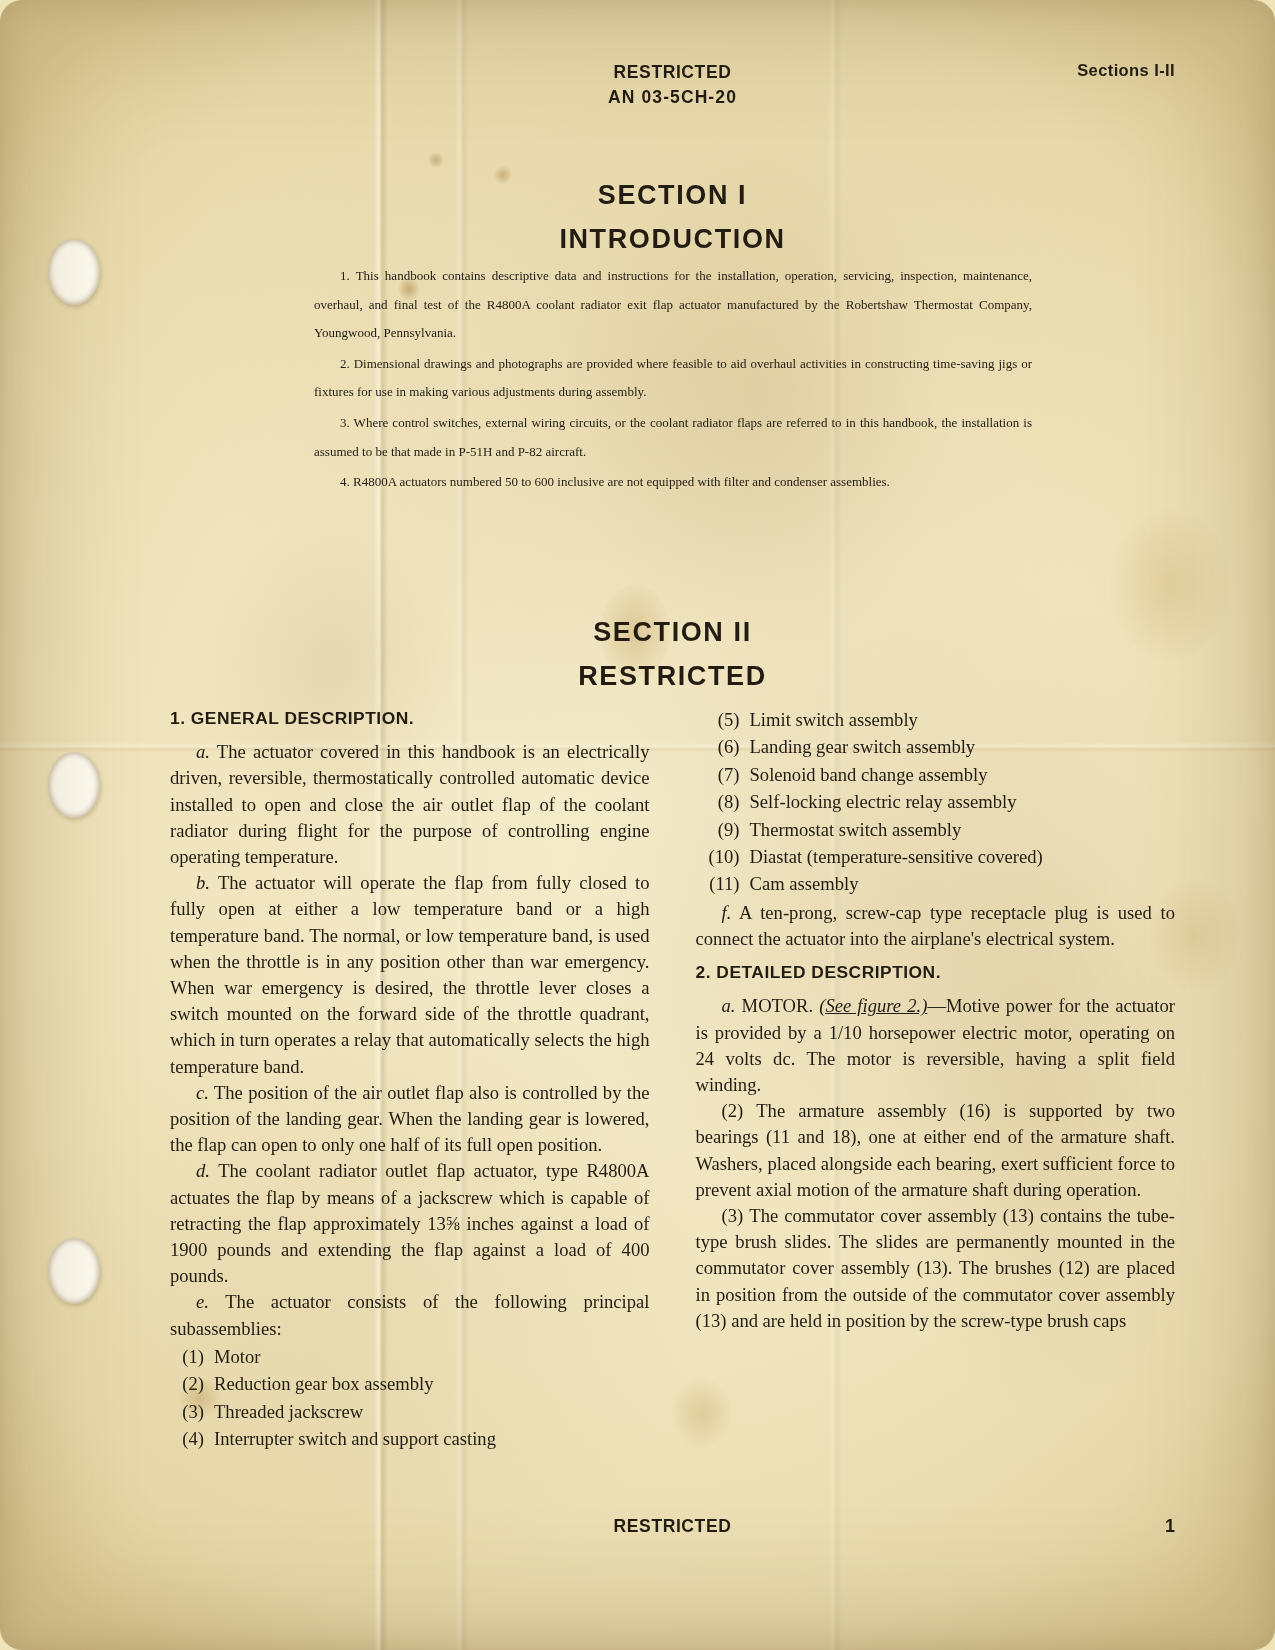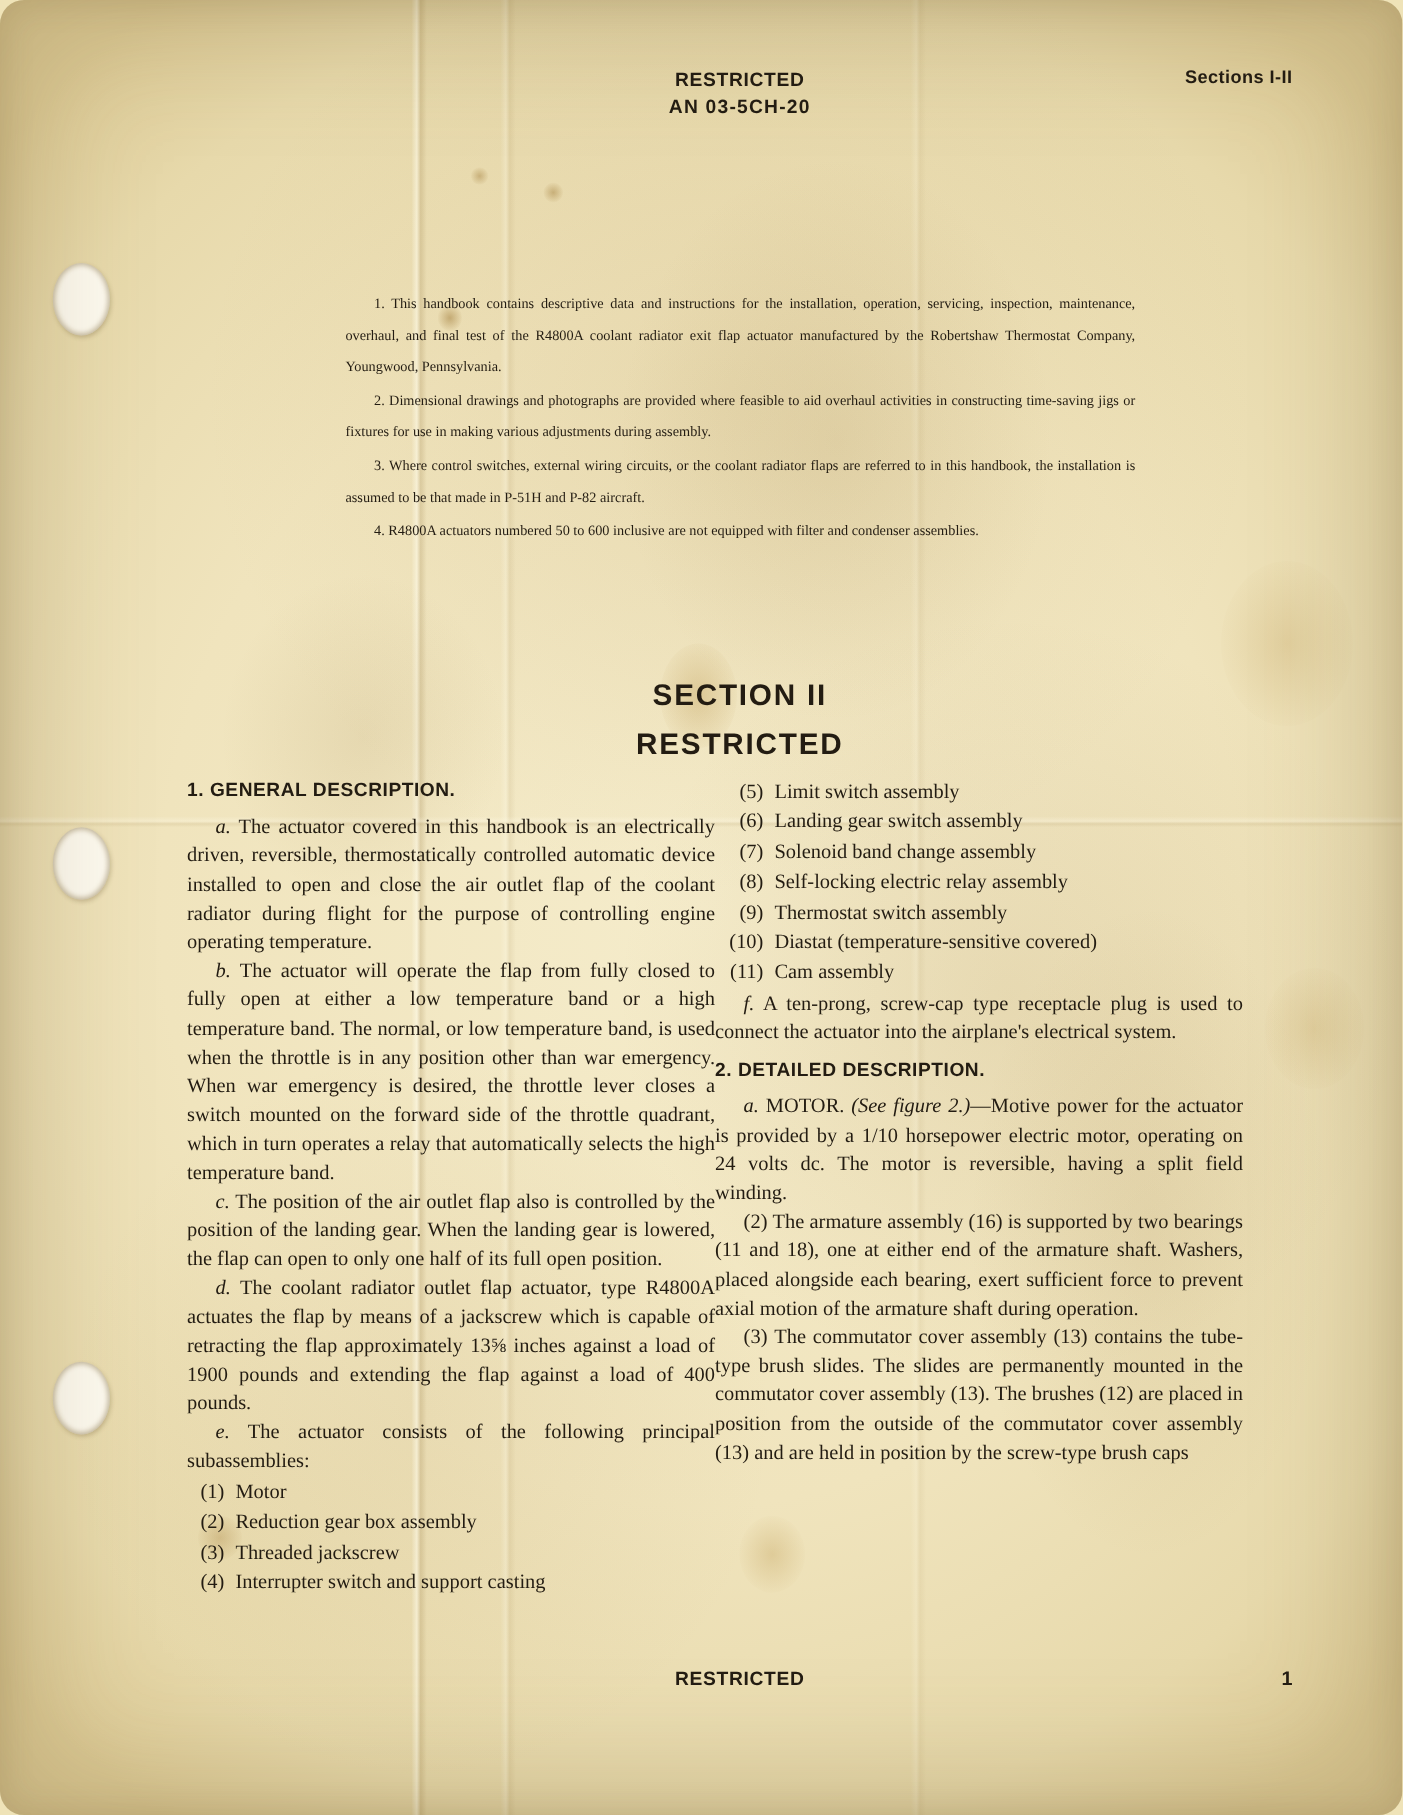--- a/index.html
+++ b/index.html
@@ -110,32 +110,32 @@
     position: absolute; top: 262px; left: 144px; width: 718px;
     font-size: 13px; line-height: 28.6px; text-align: justify;
   }
   #sec1-body p { text-indent: 26px; margin-bottom: 2px; }
 
   #sec2 { position: absolute; top: 610px; left: 0; width: 1005px; }
 
   
   #cols {
     position: absolute; top: 705px; left: 0; width: 1005px;
-    display: flex; 
+    display: flex; gap: 46px;
   }
   .col { width: 480px; font-size: 18.6px; line-height: 26.2px; text-align: justify; }
 
   .subhead {
     font-family: "Liberation Sans", sans-serif;
     font-weight: bold; font-size: 17.4px; letter-spacing: .5px;
     margin-bottom: 8px; text-align: left;
   }
   .para { text-indent: 26px; }
   .lett { font-style: italic; font-weight: normal; }
-  .itl { font-style: italic; }
+  .itl { font-style: italic; text-decoration: underline; }
 
   ol.sublist { list-style: none; margin: 1px 0 2px 0; }
   ol.sublist li {
     display: flex;
     text-align: left;
     line-height: 27.4px;
   }
   ol.sublist li .n {
     width: 54px; text-align: right; padding-right: 10px; flex: none;
   }
@@ -193,20 +193,24 @@
   <div id="content">
 
     <div class="hdr">
       <div class="hdr-center">
         <div class="l1">RESTRICTED</div>
         <div class="l2">AN 03-5CH-20</div>
       </div>
       <div class="hdr-right">Sections I-II</div>
     </div>
 
+    <div id="sec1" class="sec-head">
+      <div class="num">SECTION I</div>
+      <div class="name">INTRODUCTION</div>
+    </div>
 
     <div id="sec1-body">
       <p>1. This handbook contains descriptive data and instructions for the installation, operation, servicing, inspection, maintenance, overhaul, and final test of the R4800A coolant radiator exit flap actuator manufactured by the Robertshaw Thermostat Company, Youngwood, Pennsylvania.</p>
       <p>2. Dimensional drawings and photographs are provided where feasible to aid overhaul activities in constructing time-saving jigs or fixtures for use in making various adjustments during assembly.</p>
       <p>3. Where control switches, external wiring circuits, or the coolant radiator flaps are referred to in this handbook, the installation is assumed to be that made in P-51H and P-82 aircraft.</p>
       <p>4. R4800A actuators numbered 50 to 600 inclusive are not equipped with filter and condenser assemblies.</p>
     </div>
 
     <div id="sec2" class="sec-head">
       <div class="num">SECTION II</div>

